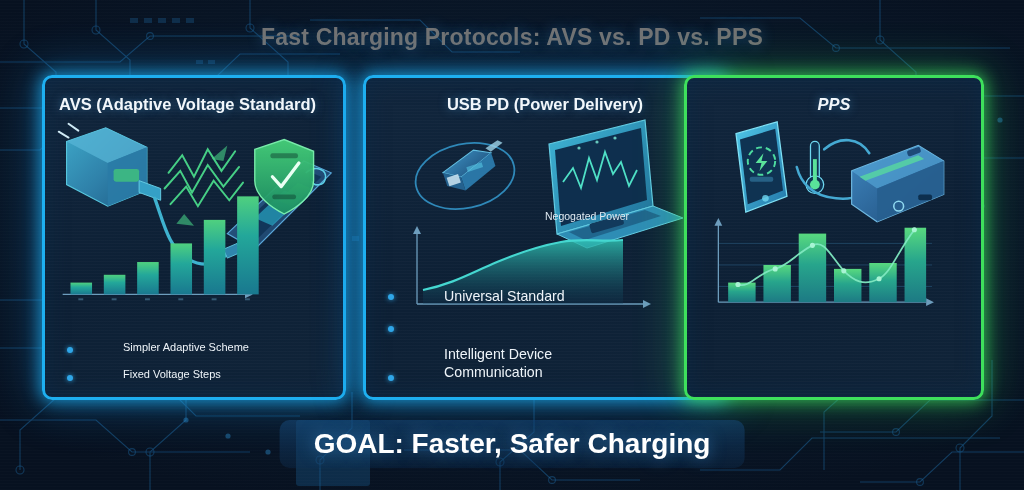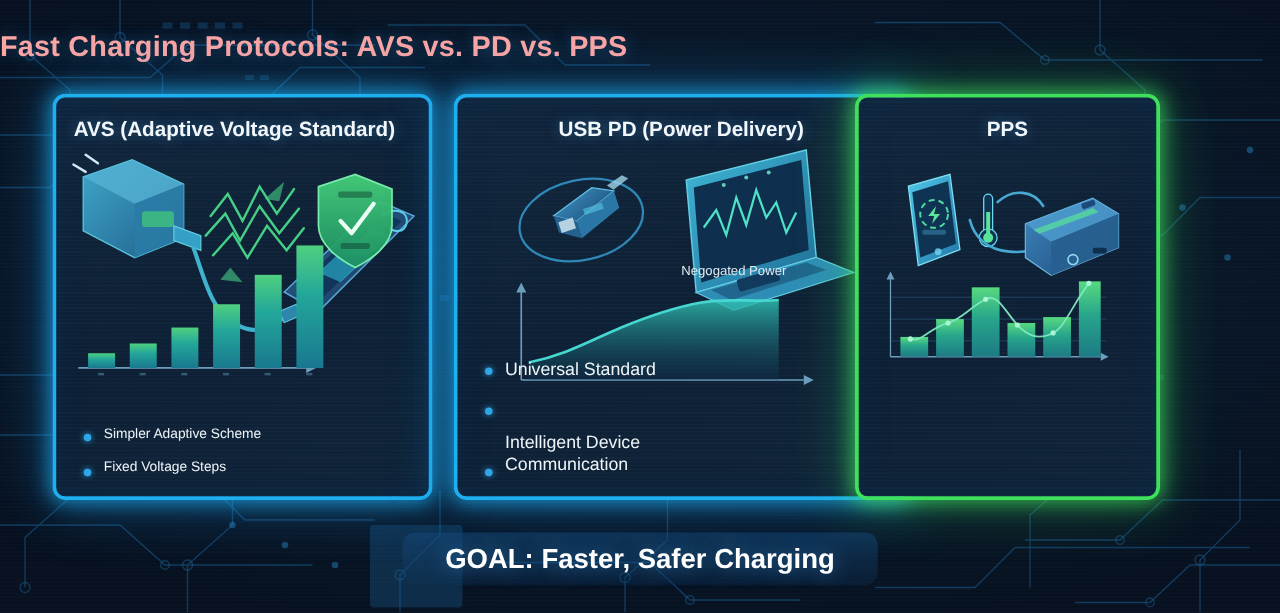--- a/index.html
+++ b/index.html
@@ -18,72 +18,72 @@
   #bg-circuit { position:absolute; inset:0; }
   #bg-noise {
     position:absolute; inset:0;
     background-image:repeating-linear-gradient(0deg, rgba(255,255,255,.012) 0 1px, transparent 1px 3px);
     pointer-events:none;
   }
 
   
   .page-title {
     position:absolute; top:24px; left:0; width:100%;
-    color:#fca5a5;
+    text-align:center; color:#737373;
     font-size:23px; font-weight:bold; letter-spacing:.2px;
     text-shadow:0 0 14px rgba(60,150,220,.45);
   }
 
   
   .card {
     position:absolute; top:75px; height:325px;
     border-radius:10px;
     background:linear-gradient(160deg,#11263d 0%,#0d2035 55%,#102439 100%);
     overflow:hidden;
   }
   .card-blue  { border:3px solid #1eaff0; box-shadow:0 0 16px 2px rgba(30,175,240,.75), 0 0 44px 6px rgba(25,140,220,.35), inset 0 0 22px rgba(10,40,70,.8); }
   .card-green { border:3px solid #3ee05c; box-shadow:0 0 16px 2px rgba(62,224,92,.70), 0 0 44px 6px rgba(50,200,90,.32), inset 0 0 22px rgba(10,40,70,.8); }
   #card-1 { left:42px;  width:304px; }
   #card-2 { left:363px; width:364px; }
-  #card-3 { left:684px; width:244px; }
+  #card-3 { left:684px; width:300px;font-style:italic; }
 
   .card-inner-noise{
     position:absolute; inset:0;
     background-image:repeating-linear-gradient(0deg, rgba(255,255,255,.018) 0 1px, transparent 1px 3px);
     pointer-events:none;
   }
 
   .card-title {
     position:absolute; top:17px; left:0; width:100%;
     text-align:center; color:#f2f7fb;
     font-size:16.5px; font-weight:bold;
     text-shadow:0 0 10px rgba(80,170,230,.5);
   }
   #card-1 .card-title { text-align:left; padding-left:14px; }
 
   .art { position:absolute; left:0; top:36px; width:100%; height:200px; }
 
   
   .bullets { position:absolute; left:18px; right:10px; bottom:16px; }
-  .bullet { display:flex; align-items:flex-start; margin-bottom:13px; }
+  .bullet { display:flex; align-items:flex-start; margin-bottom:13px;gap:40px; }
   .bullet:last-child { margin-bottom:0;align-items:flex-end; }
   .bullet-dot {
     width:6px; height:6px; border-radius:50%;
     background:#2fa6e8; box-shadow:0 0 5px rgba(47,166,232,.9);
     margin:7px 10px 0 4px; flex:0 0 auto;
   }
   .bullet-text { color:#eef4f9; font-size:14.2px; line-height:1.28; white-space:pre-line; }
   #card-1 .bullet-text { font-size:11px; }
 
   
   .goal-bar {
     position:absolute; left:50%; transform:translateX(-50%);
     bottom:22px; padding:8px 34px; border-radius:10px;
     background:linear-gradient(180deg, rgba(22,72,120,.55), rgba(14,48,84,.35));
-    color:#ffffff; font-size:22px; font-weight:bold;
+    color:#ffffff; font-size:28px; font-weight:bold;
     text-shadow:0 0 16px rgba(70,160,230,.6);
     white-space:nowrap;
   }
 </style>
 </head>
 <body>
 
 <div id="bg-root">
   <svg id="bg-circuit" viewBox="0 0 1024 490" preserveAspectRatio="none">
     <g stroke="#1b5f93" stroke-width="1.1" fill="none" opacity="0.55">

